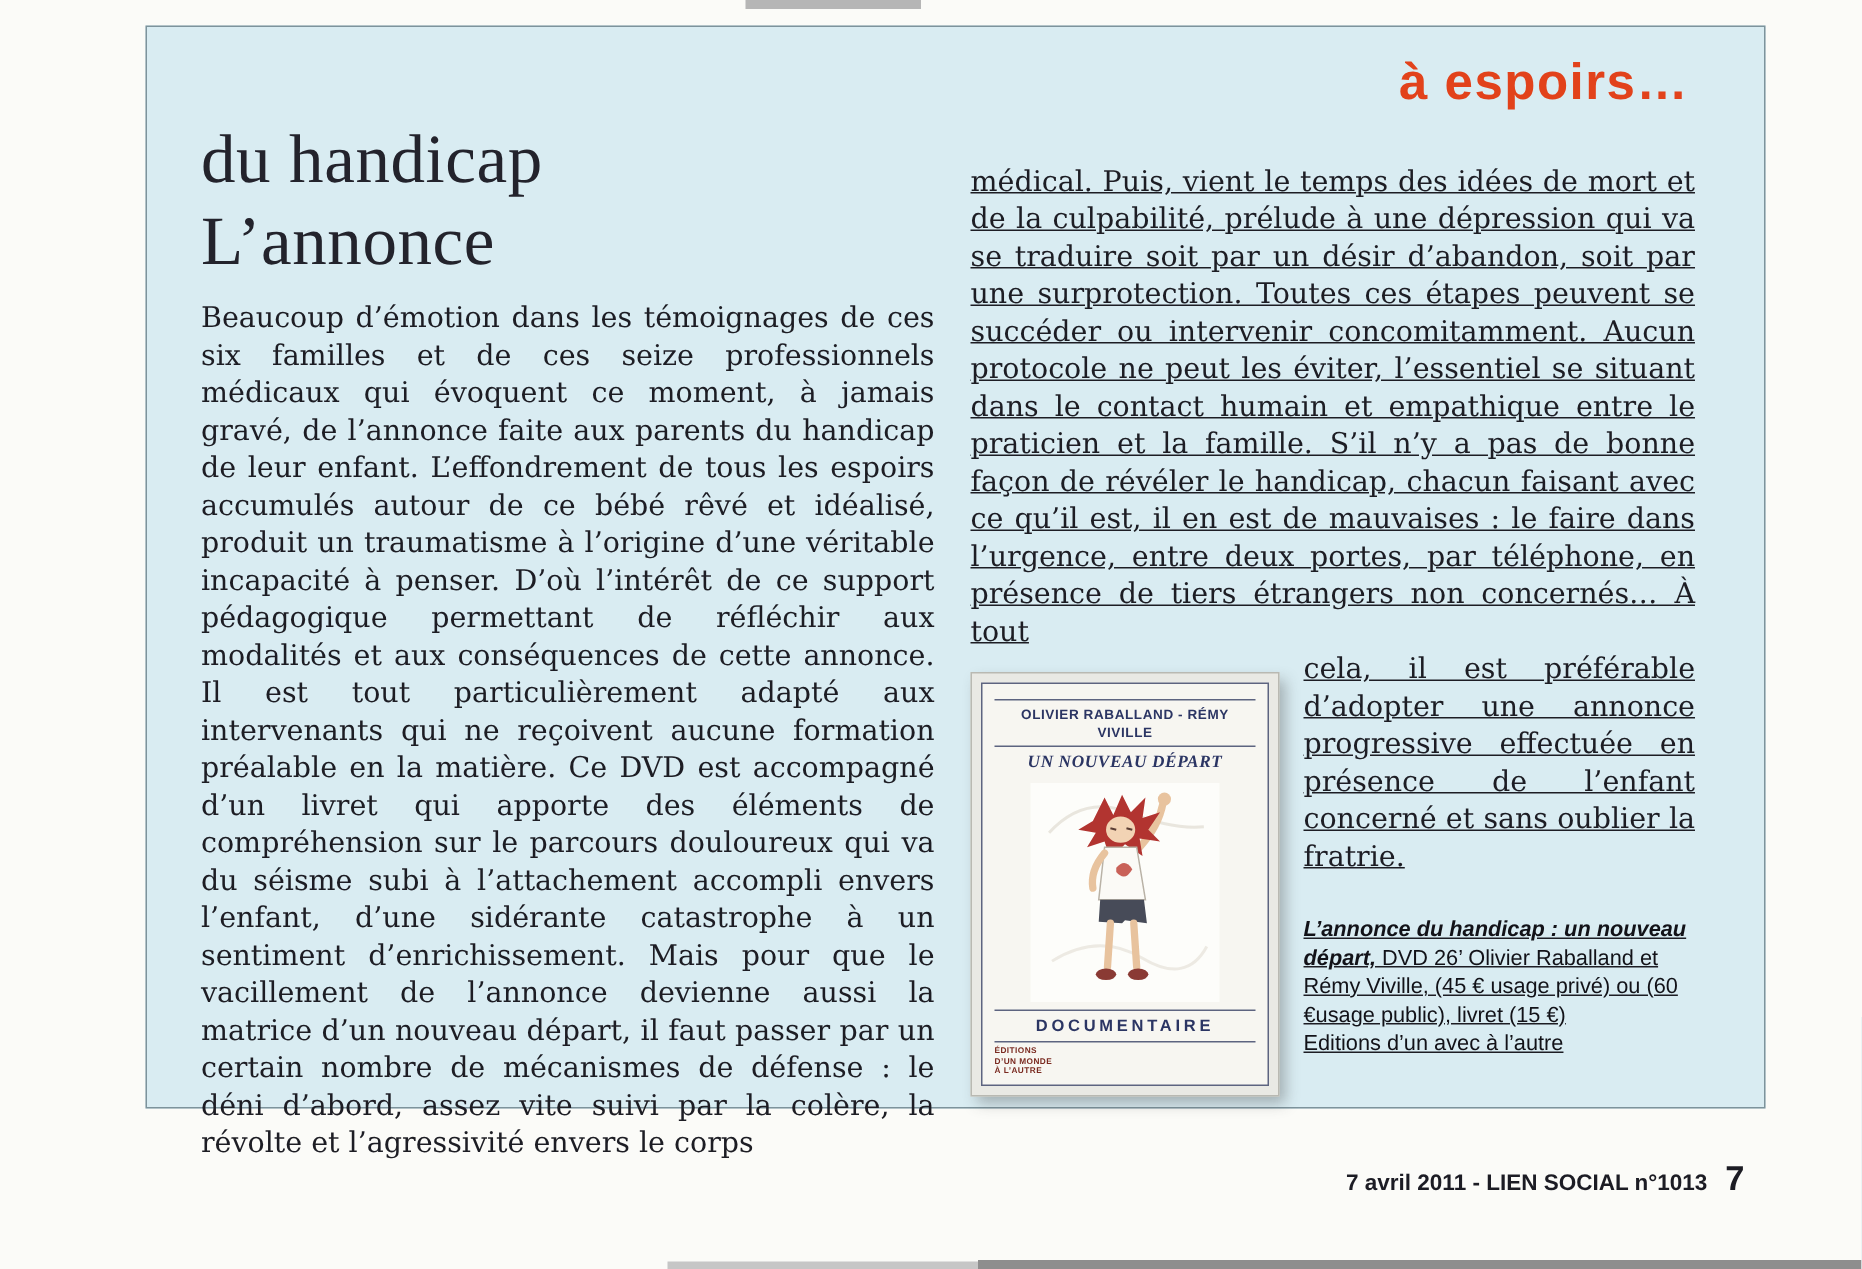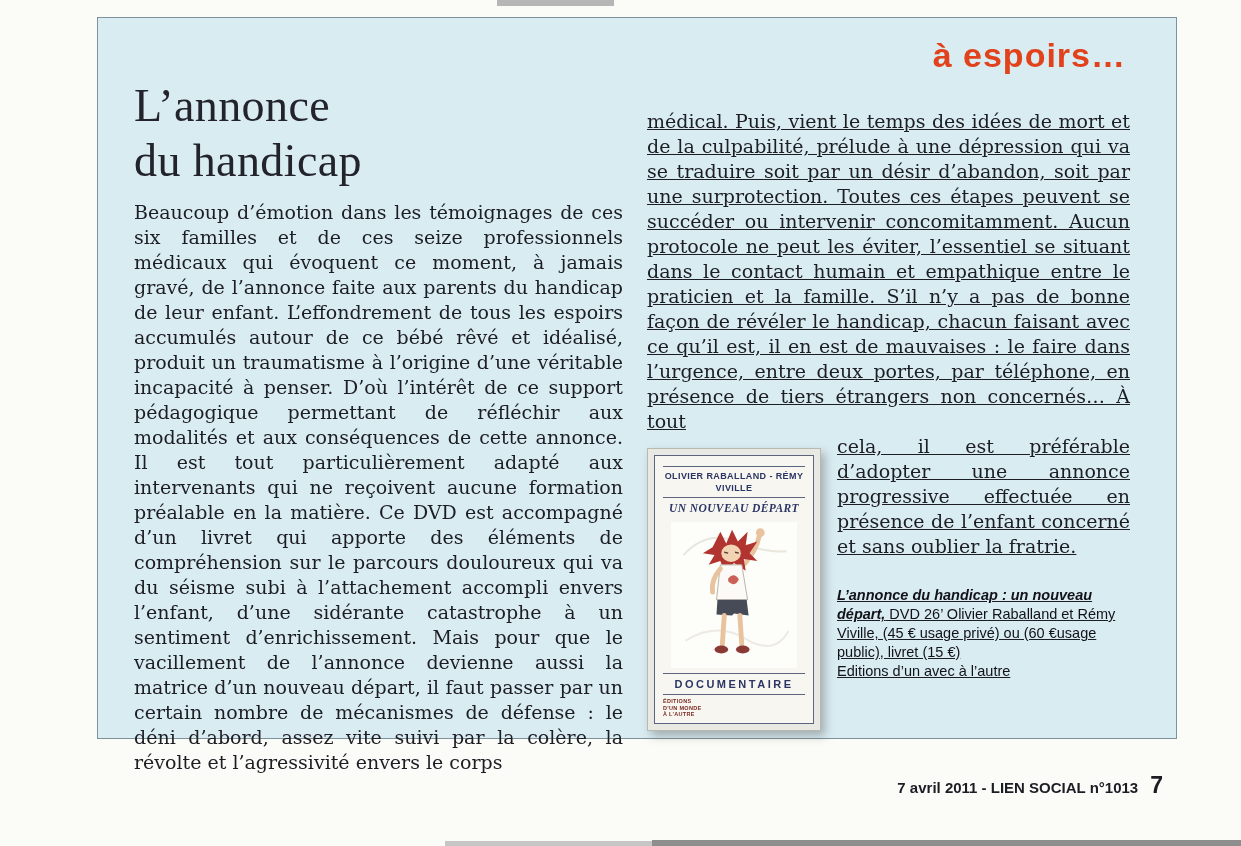--- a/index.html
+++ b/index.html
@@ -38,21 +38,21 @@
     font:400 19px/25px "DejaVu Serif",serif;
     color:var(--ink);
     text-align:justify;
   }
   .col p{margin:0;}
   .col-left{left:36px;top:182px;width:489px;}
   .col-right{left:549px;top:91px;width:483px;text-decoration:underline;}
 
   
   .dvd-card{
-    float:left;width:174px;margin:14px 16px 6px 0;
+    float:left;width:206px;margin:14px 16px 6px 0;
     background:#e9e9e4;border:1px solid #b9b9b2;
     box-shadow:4px 5px 9px rgba(60,60,60,.35);
     padding:6px;box-sizing:border-box;
   }
   .dvd-frame{
     border:1px solid #5d6480;background:#f7f6f1;
     padding:7px 6px 5px;text-align:center;color:var(--navy);
   }
   .dvd-rule{border-top:1px solid #5d6480;margin:3px 2px;}
   .dvd-authors{font:700 9px/12px "Liberation Sans",sans-serif;letter-spacing:.4px;}
@@ -96,22 +96,22 @@
 
 <div class="artifact a1"></div>
 <div class="artifact a2"></div>
 <div class="artifact a3"></div>
 
 <div class="page">
 
   <div class="section-label">à espoirs…</div>
 
   <div class="title">
+    <div>du handicap</div>
     <div>L’annonce</div>
-    <div>du handicap</div>
   </div>
 
   <div class="col col-left">
     <p>Beaucoup d’émotion dans les témoignages de ces six familles et de ces seize professionnels médicaux qui évoquent ce moment, à jamais gravé, de l’annonce faite aux parents du handicap de leur enfant. L’effondrement de tous les espoirs accumulés autour de ce bébé rêvé et idéalisé, produit un traumatisme à l’origine d’une véritable incapacité à penser. D’où l’intérêt de ce support pédagogique permettant de réfléchir aux modalités et aux conséquences de cette annonce. Il est tout particulièrement adapté aux intervenants qui ne reçoivent aucune formation préalable en la matière. Ce DVD est accompagné d’un livret qui apporte des éléments de compréhension sur le parcours douloureux qui va du séisme subi à l’attachement accompli envers l’enfant, d’une sidérante catastrophe à un sentiment d’enrichissement. Mais pour que le vacillement de l’annonce devienne aussi la matrice d’un nouveau départ, il faut passer par un certain nombre de mécanismes de défense : le déni d’abord, assez vite suivi par la colère, la révolte et l’agressivité envers le corps</p>
   </div>
 
   <div class="col col-right">
     <p>médical. Puis, vient le temps des idées de mort et de la culpabilité, prélude à une dépression qui va se traduire soit par un désir d’abandon, soit par une surprotection. Toutes ces étapes peuvent se succéder ou intervenir concomitamment. Aucun protocole ne peut les éviter, l’essentiel se situant dans le contact humain et empathique entre le praticien et la famille. S’il n’y a pas de bonne façon de révéler le handicap, chacun faisant avec ce qu’il est, il en est de mauvaises : le faire dans l’urgence, entre deux portes, par téléphone, en présence de tiers étrangers non concernés… À tout</p>
 
     <div class="dvd-card">

